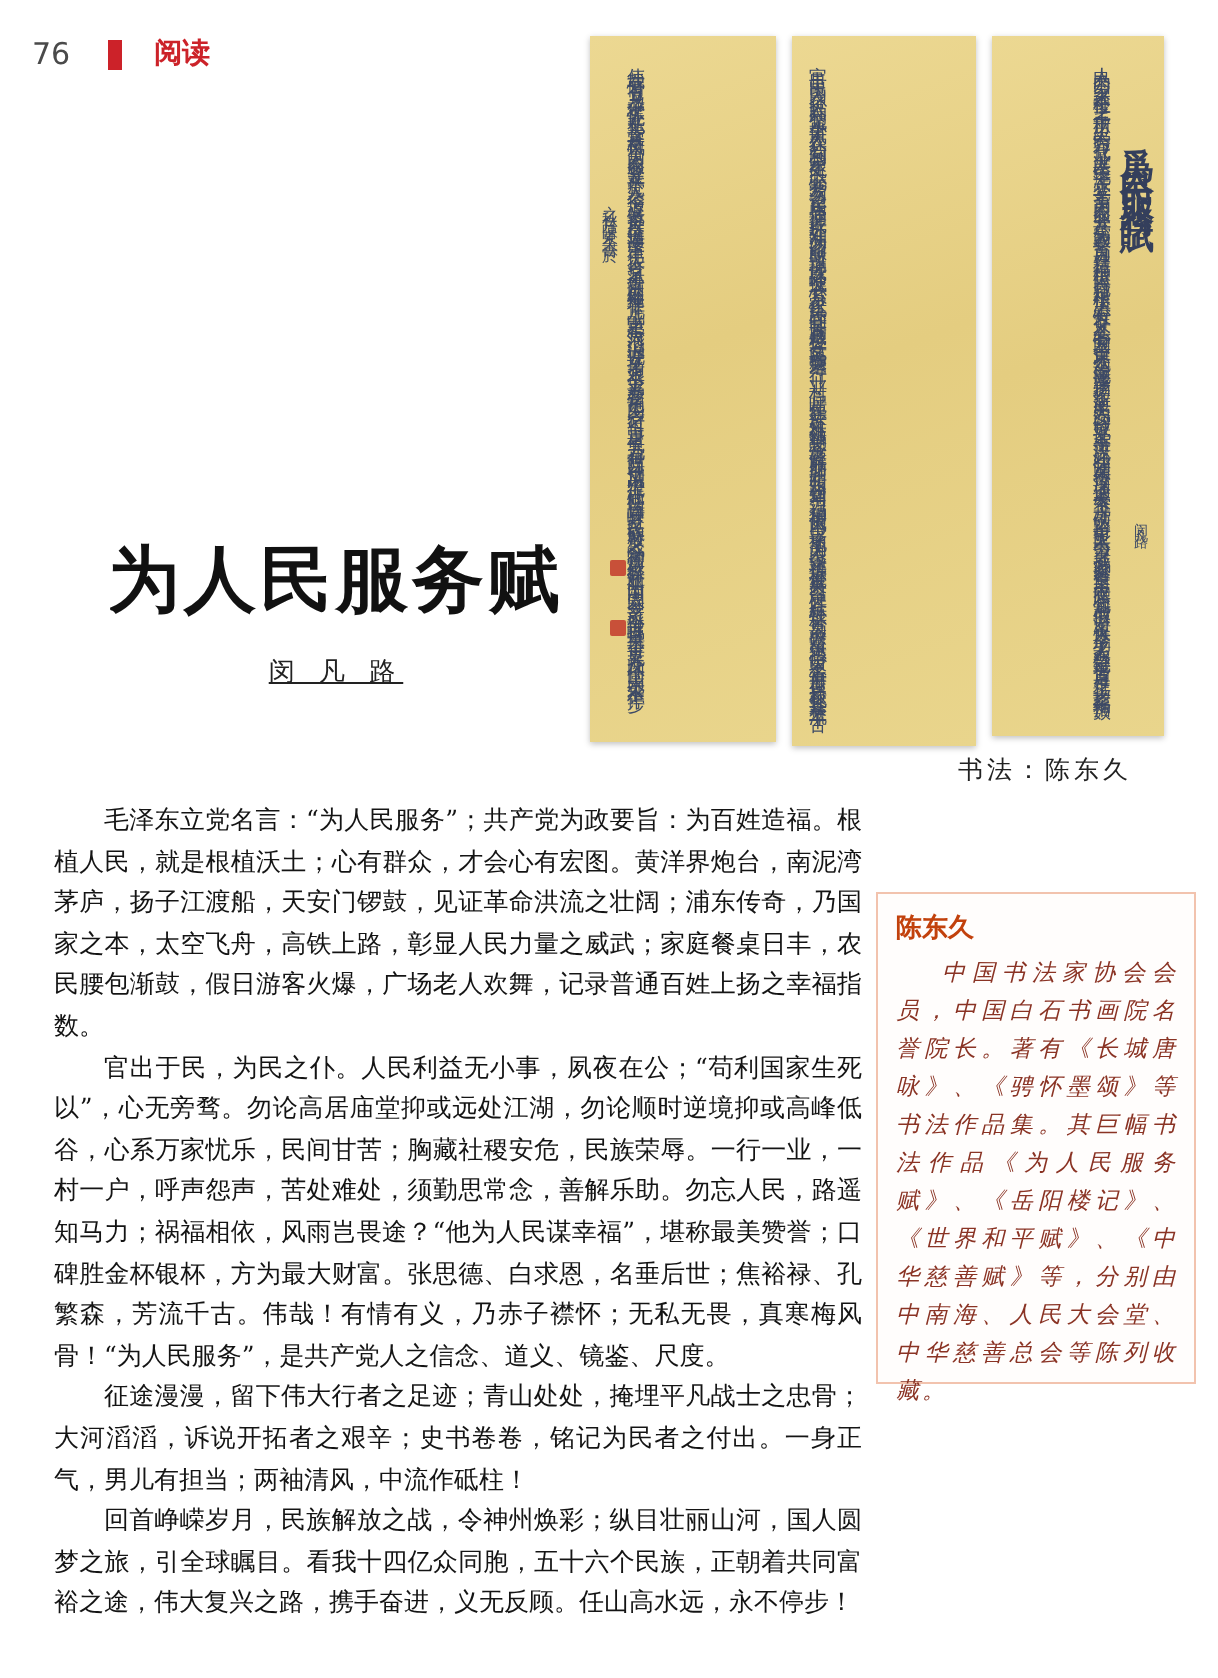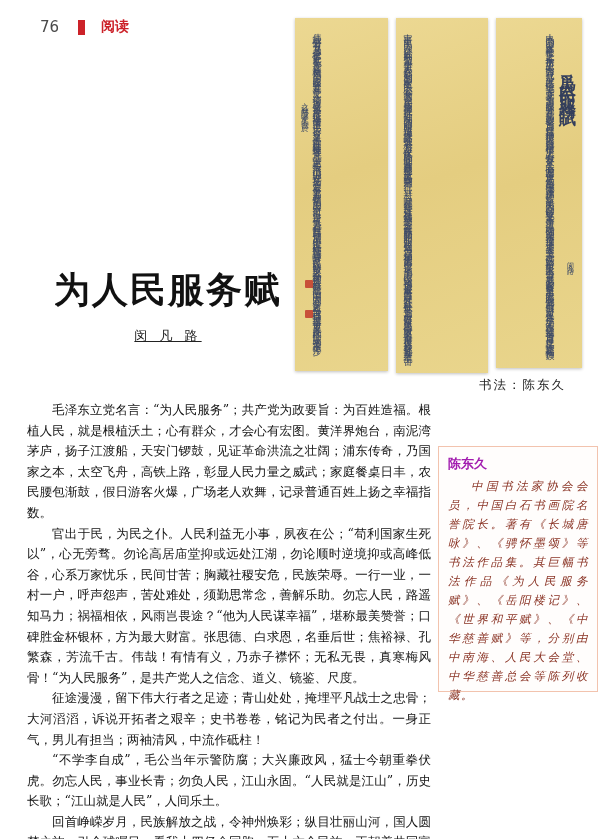--- a/index.html
+++ b/index.html
@@ -3,21 +3,21 @@
 <meta charset="utf-8">
 <style>
   html,body{margin:0;padding:0;background:#888;}
   .page{
     position:relative; width:609px; height:839px; margin:0 auto;
     background:#ffffff; overflow:hidden;
     font-family:"DejaVu Serif","Liberation Serif",serif;
     color:#1a1a1a;
   }
   
-  .page-header{position:absolute; left:40px; top:18px; display:flex; align-items:center; gap:16px;}
+  .page-header{position:absolute; left:16px; top:18px; display:flex; align-items:center; gap:16px;}
   .page-num{font-family:"DejaVu Sans","Liberation Sans",sans-serif; font-size:15px; color:#4a4a4a;}
   .red-bar{display:inline-block; width:7px; height:15px; background:#cc2229; margin-left:3px;}
   .section-label{font-family:"DejaVu Sans","Liberation Sans",sans-serif; font-size:14px; font-weight:bold; color:#cc2229;}
   
   .scroll{
     position:absolute; top:18px; background:#e7d187;
     background-image:linear-gradient(160deg, #ecd892 0%, #e4cd80 45%, #e9d58c 100%);
     box-shadow:0 1px 3px rgba(0,0,0,.25);
     overflow:hidden;
   }
@@ -72,21 +72,21 @@
   }
   .article-body p{margin:0; text-indent:2em;}
   
   .bio-box{
     position:absolute; left:438px; top:446px; width:160px; height:246px;
     border:1px solid #f2c3ae; background:#fffdfc; box-sizing:border-box;
     padding:8px 8px 6px 9px;
   }
   .bio-title{
     font-family:"DejaVu Sans","Liberation Sans",sans-serif;
-    font-size:13px; font-weight:bold; color:#a21caf; margin-bottom:4px;
+    font-size:13px; font-weight:bold; color:#c2410c; margin-bottom:4px;
   }
   .bio-body{
     margin:0; font-size:11.5px; line-height:19px; letter-spacing:1.5px;
     text-align:justify; text-indent:2em; color:#8a3324; font-style:italic;
   }
 </style>
 </head>
 <body>
 
 <div class="page">
@@ -116,21 +116,20 @@
 
   <div class="caption">书法：陈东久</div>
 
   <h1 class="article-title">为人民服务赋</h1>
   <div class="article-author">闵 凡 路</div>
 
   <div class="article-body">
     <p>毛泽东立党名言：“为人民服务”；共产党为政要旨：为百姓造福。根植人民，就是根植沃土；心有群众，才会心有宏图。黄洋界炮台，南泥湾茅庐，扬子江渡船，天安门锣鼓，见证革命洪流之壮阔；浦东传奇，乃国家之本，太空飞舟，高铁上路，彰显人民力量之威武；家庭餐桌日丰，农民腰包渐鼓，假日游客火爆，广场老人欢舞，记录普通百姓上扬之幸福指数。</p>
     <p>官出于民，为民之仆。人民利益无小事，夙夜在公；“苟利国家生死以”，心无旁骛。勿论高居庙堂抑或远处江湖，勿论顺时逆境抑或高峰低谷，心系万家忧乐，民间甘苦；胸藏社稷安危，民族荣辱。一行一业，一村一户，呼声怨声，苦处难处，须勤思常念，善解乐助。勿忘人民，路遥知马力；祸福相依，风雨岂畏途？“他为人民谋幸福”，堪称最美赞誉；口碑胜金杯银杯，方为最大财富。张思德、白求恩，名垂后世；焦裕禄、孔繁森，芳流千古。伟哉！有情有义，乃赤子襟怀；无私无畏，真寒梅风骨！“为人民服务”，是共产党人之信念、道义、镜鉴、尺度。</p>
     <p>征途漫漫，留下伟大行者之足迹；青山处处，掩埋平凡战士之忠骨；大河滔滔，诉说开拓者之艰辛；史书卷卷，铭记为民者之付出。一身正气，男儿有担当；两袖清风，中流作砥柱！</p>
-    <p>“不学李自成”，毛公当年示警防腐；大兴廉政风，猛士今朝重拳伏虎。勿忘人民，事业长青；勿负人民，江山永固。“人民就是江山”，历史长歌；“江山就是人民”，人间乐土。</p>
     <p><span>回首峥嵘岁月，民族解放之战，令神州焕彩；纵目壮丽山河，国人圆梦之旅，引全球瞩目。看我十四亿众同胞，五十六个民族，正朝着共同富裕之途，伟大复兴之路，携手奋进，义无反顾。任山高水远，永不停步！</span></p>
   </div>
 
   <aside class="bio-box">
     <div class="bio-title">陈东久</div>
     <p class="bio-body">中国书法家协会会员，中国白石书画院名誉院长。著有《长城唐咏》、《骋怀墨颂》等书法作品集。其巨幅书法作品《为人民服务赋》、《岳阳楼记》、《世界和平赋》、《中华慈善赋》等，分别由中南海、人民大会堂、中华慈善总会等陈列收藏。</p>
   </aside>
 
 </div>
 

